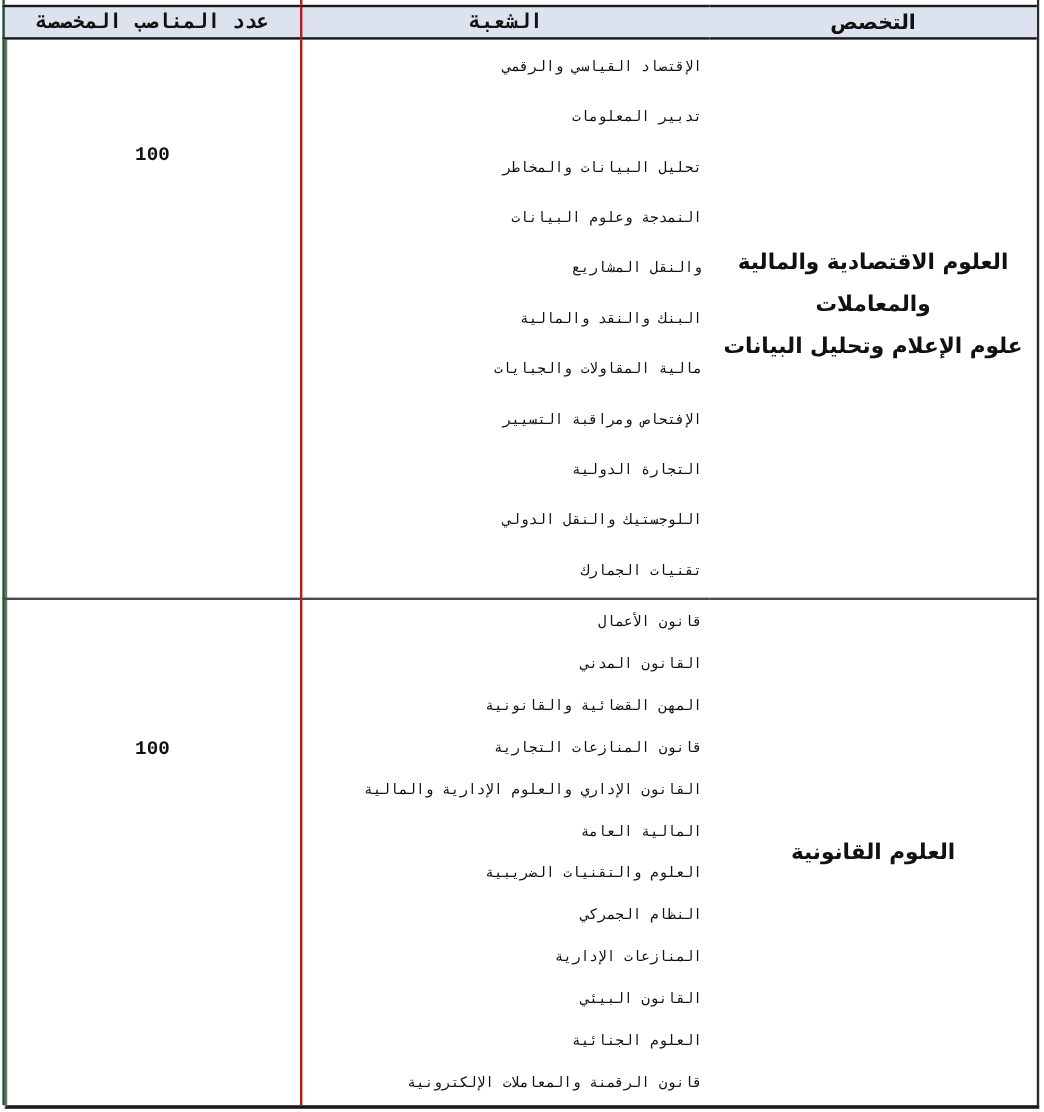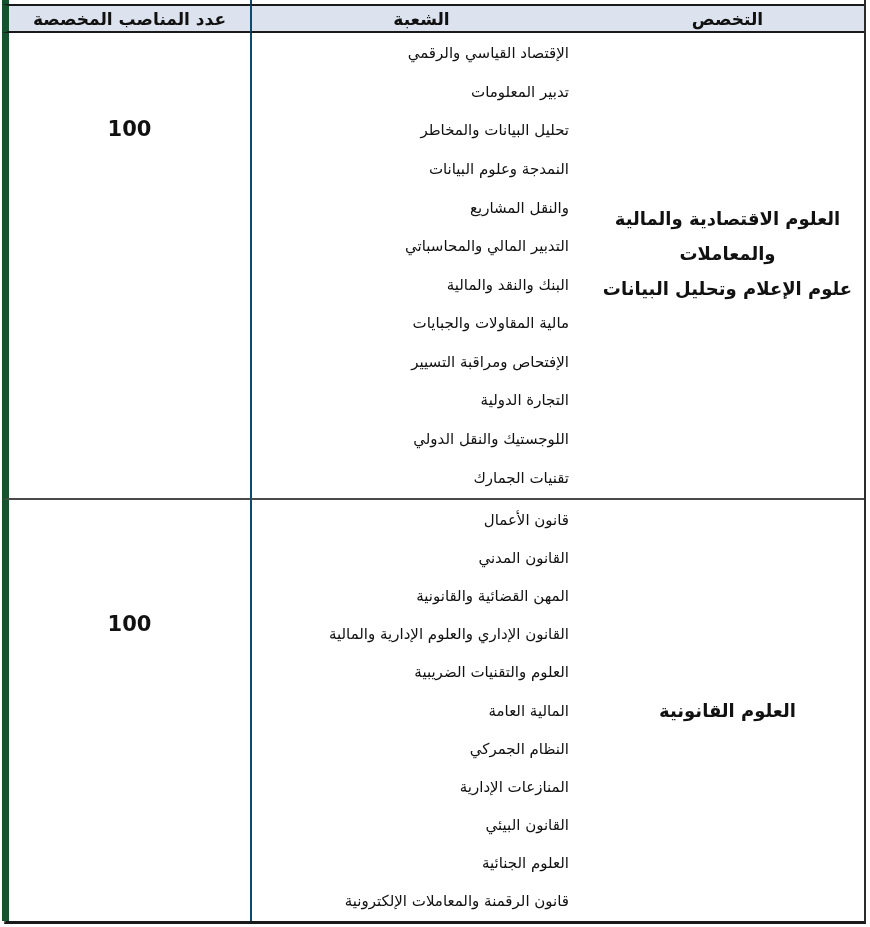--- a/index.html
+++ b/index.html
@@ -24,22 +24,22 @@
     display: grid;
     grid-template-columns: 273px 341px 248px; 
     grid-template-rows: 4px 29px 467px 421px;
     border-left: 2px solid #6e6e6e;
     border-right: 2px solid #2b2b2b;
     border-bottom: 3px solid #1a1a1a;
     background: #ffffff;
   }
   .cell { box-sizing: border-box; min-width: 0; }
   
-  .v-spec  { border-left: 7px solid #14532d; }
-  .v-branch{ border-left: 2px solid #0c4a6e; }
+  .v-spec  { border-left: 2px solid #14532d; font-family: Liberation Mono, monospace; }
+  .v-branch{ border-left: 2px solid #b91c1c; font-family: Liberation Mono, monospace; }
   .spacer { background: #ffffff; }
   .hdr {
     background: #dce3ee;
     border-top: 2px solid #1a1a1a;
     border-bottom: 2px solid #1a1a1a;
     display: flex;
     align-items: center;
     justify-content: center;
     font-weight: bold;
     font-size: 17px;
@@ -61,35 +61,35 @@
   }
   .branch-cell {
     display: flex;
     flex-direction: column;
     padding: 1px 0;
   }
   .branch-row {
     flex: 1;
     display: flex;
     align-items: center;
-    padding: 0 22px;
-    font-size: 15px;
+    padding: 0 6px;
+    font-size: 12px;
     font-weight: normal;
     white-space: nowrap;
   }
   .pos-cell {
     display: flex;
     flex-direction: column;
     align-items: center;
   }
   .pos-cell.g1 { padding-top: 84px; }
   .pos-cell.g2 { padding-top: 112px; }
   .pos-value {
     font-weight: bold;
-    font-size: 21px;
+    font-size: 16px;
     line-height: 24px;
   }
 </style>
 </head>
 <body>
 
 <div class="page">
   <div class="tbl" dir="rtl">
 
     <div class="cell spacer"></div>
@@ -104,42 +104,42 @@
       <div class="spec-line">العلوم الاقتصادية والمالية</div>
       <div class="spec-line">والمعاملات</div>
       <div class="spec-line">علوم الإعلام وتحليل البيانات</div>
     </div>
     <div class="cell branch-cell v-branch g1">
       <div class="branch-row">الإقتصاد القياسي والرقمي</div>
       <div class="branch-row">تدبير المعلومات</div>
       <div class="branch-row">تحليل البيانات والمخاطر</div>
       <div class="branch-row">النمدجة وعلوم البيانات</div>
       <div class="branch-row">والنقل المشاريع</div>
-      <div class="branch-row">التدبير المالي والمحاسباتي</div>
       <div class="branch-row">البنك والنقد والمالية</div>
       <div class="branch-row">مالية المقاولات والجبايات</div>
       <div class="branch-row">الإفتحاص ومراقبة التسيير</div>
       <div class="branch-row">التجارة الدولية</div>
       <div class="branch-row">اللوجستيك والنقل الدولي</div>
       <div class="branch-row">تقنيات الجمارك</div>
     </div>
     <div class="cell pos-cell v-spec g1">
       <div class="pos-value">100</div>
     </div>
 
     <div class="cell spec-cell">
       <div class="spec-line">العلوم القانونية</div>
     </div>
     <div class="cell branch-cell v-branch">
       <div class="branch-row">قانون الأعمال</div>
       <div class="branch-row">القانون المدني</div>
       <div class="branch-row">المهن القضائية والقانونية</div>
+      <div class="branch-row">قانون المنازعات التجارية</div>
       <div class="branch-row">القانون الإداري والعلوم الإدارية والمالية</div>
+      <div class="branch-row">المالية العامة</div>
       <div class="branch-row">العلوم والتقنيات الضريبية</div>
-      <div class="branch-row">المالية العامة</div>
       <div class="branch-row">النظام الجمركي</div>
       <div class="branch-row">المنازعات الإدارية</div>
       <div class="branch-row">القانون البيئي</div>
       <div class="branch-row">العلوم الجنائية</div>
       <div class="branch-row">قانون الرقمنة والمعاملات الإلكترونية</div>
     </div>
     <div class="cell pos-cell v-spec g2">
       <div class="pos-value">100</div>
     </div>
 

